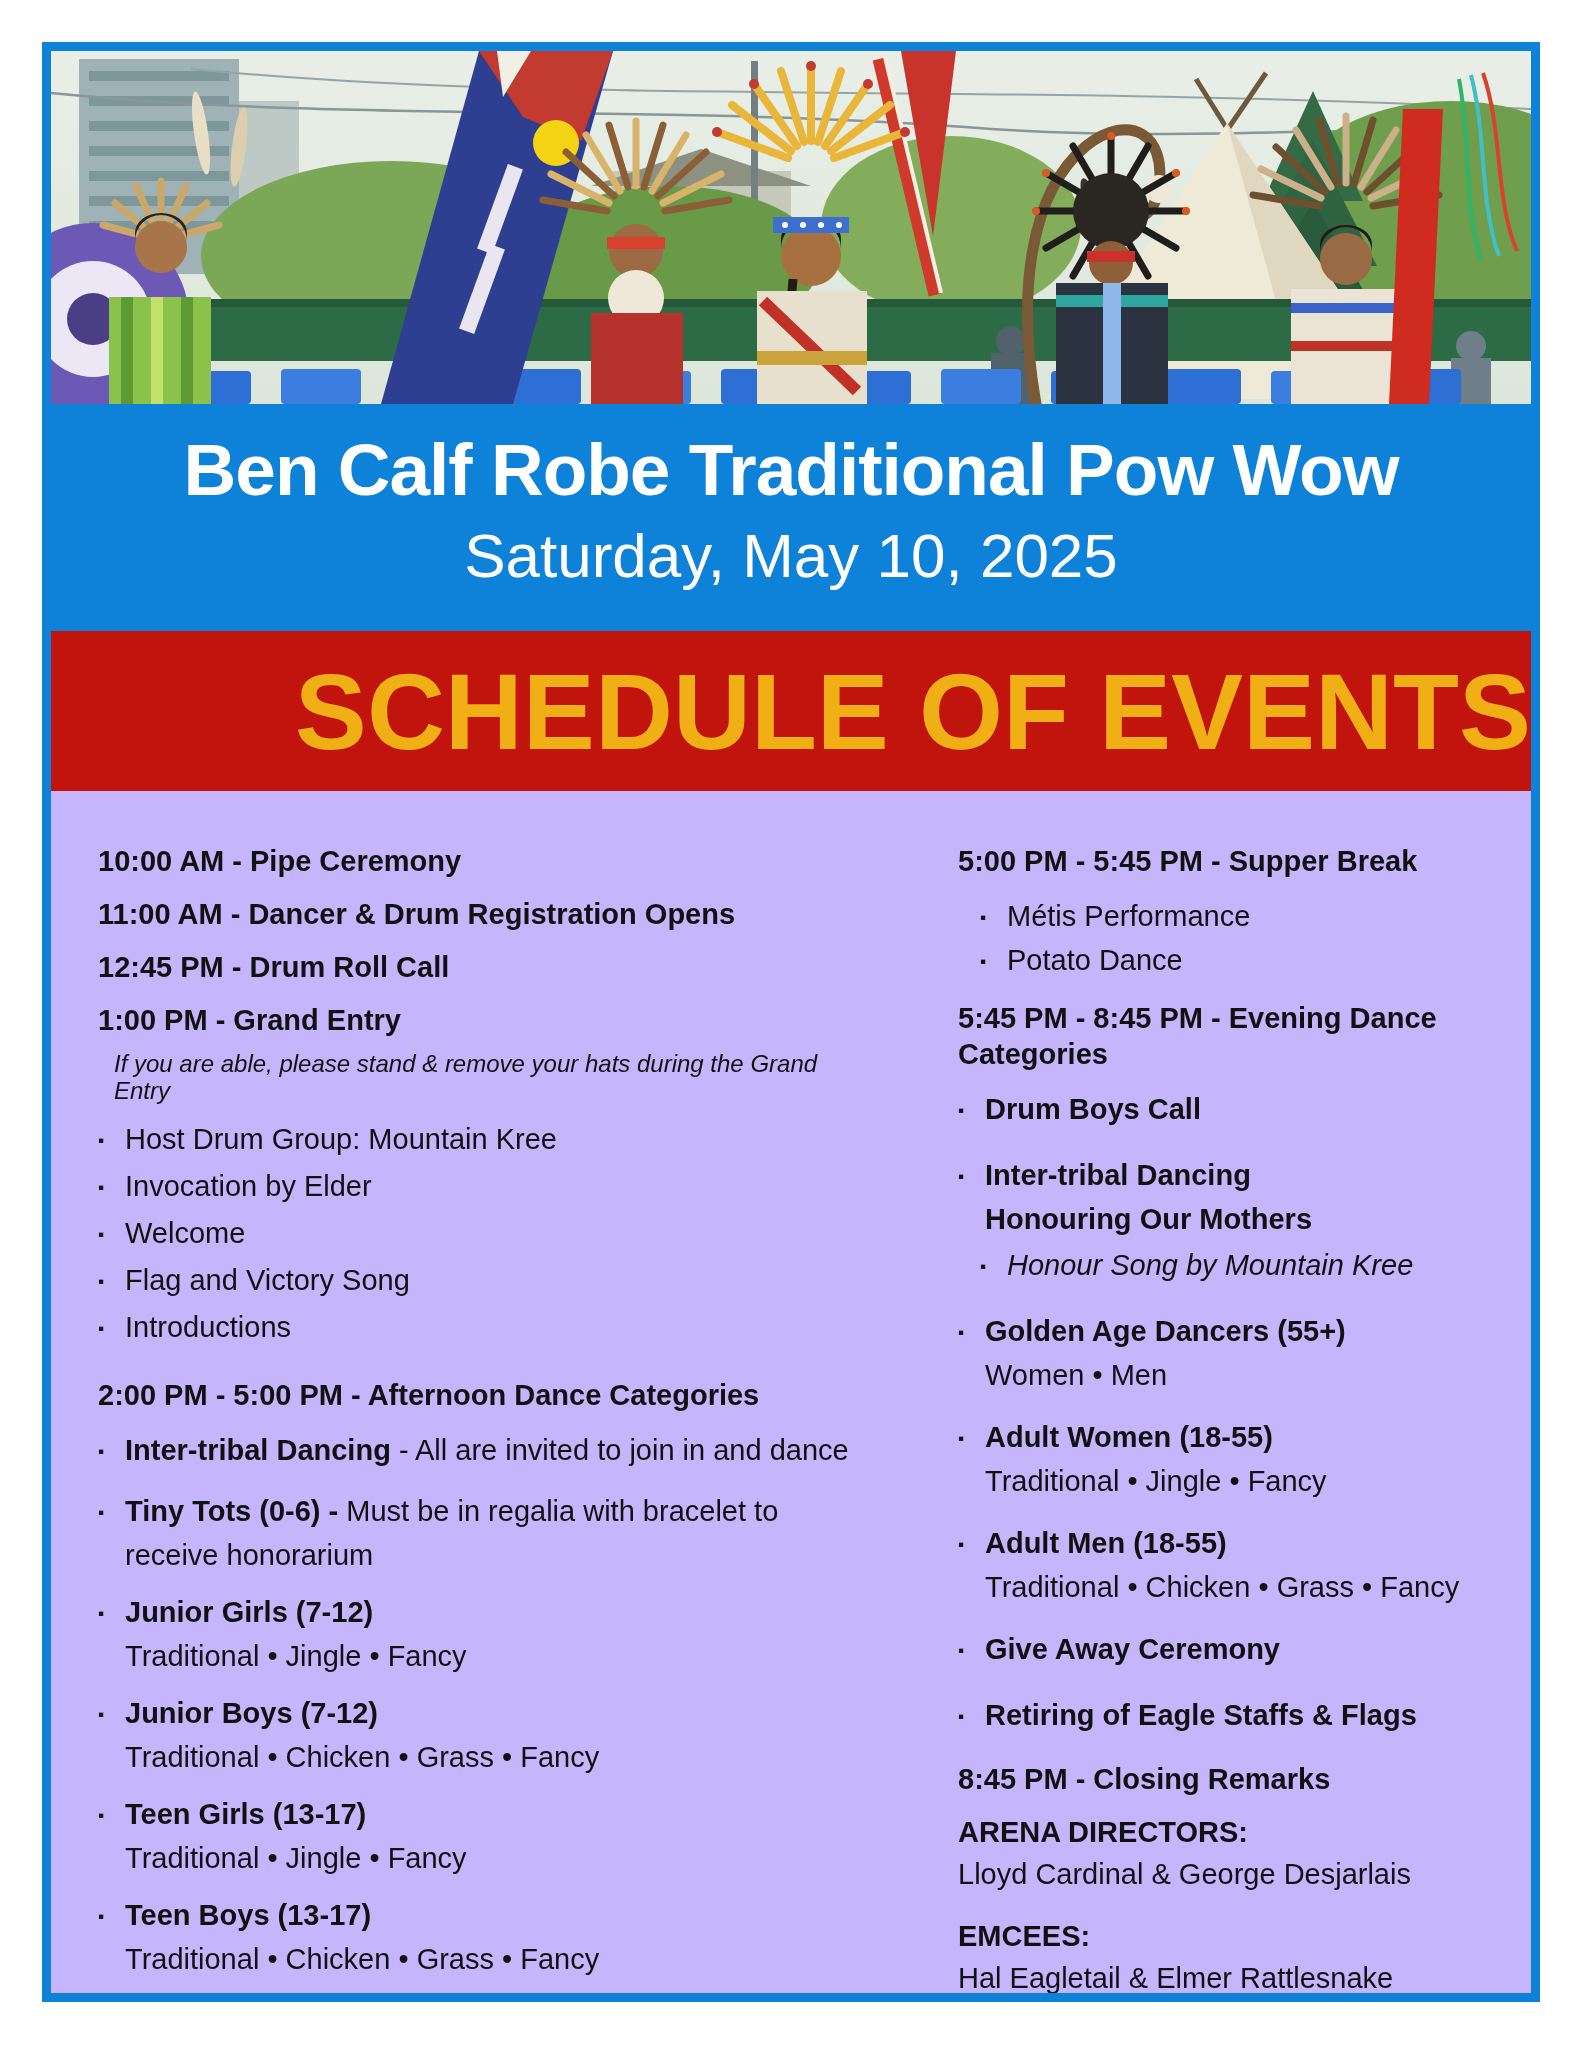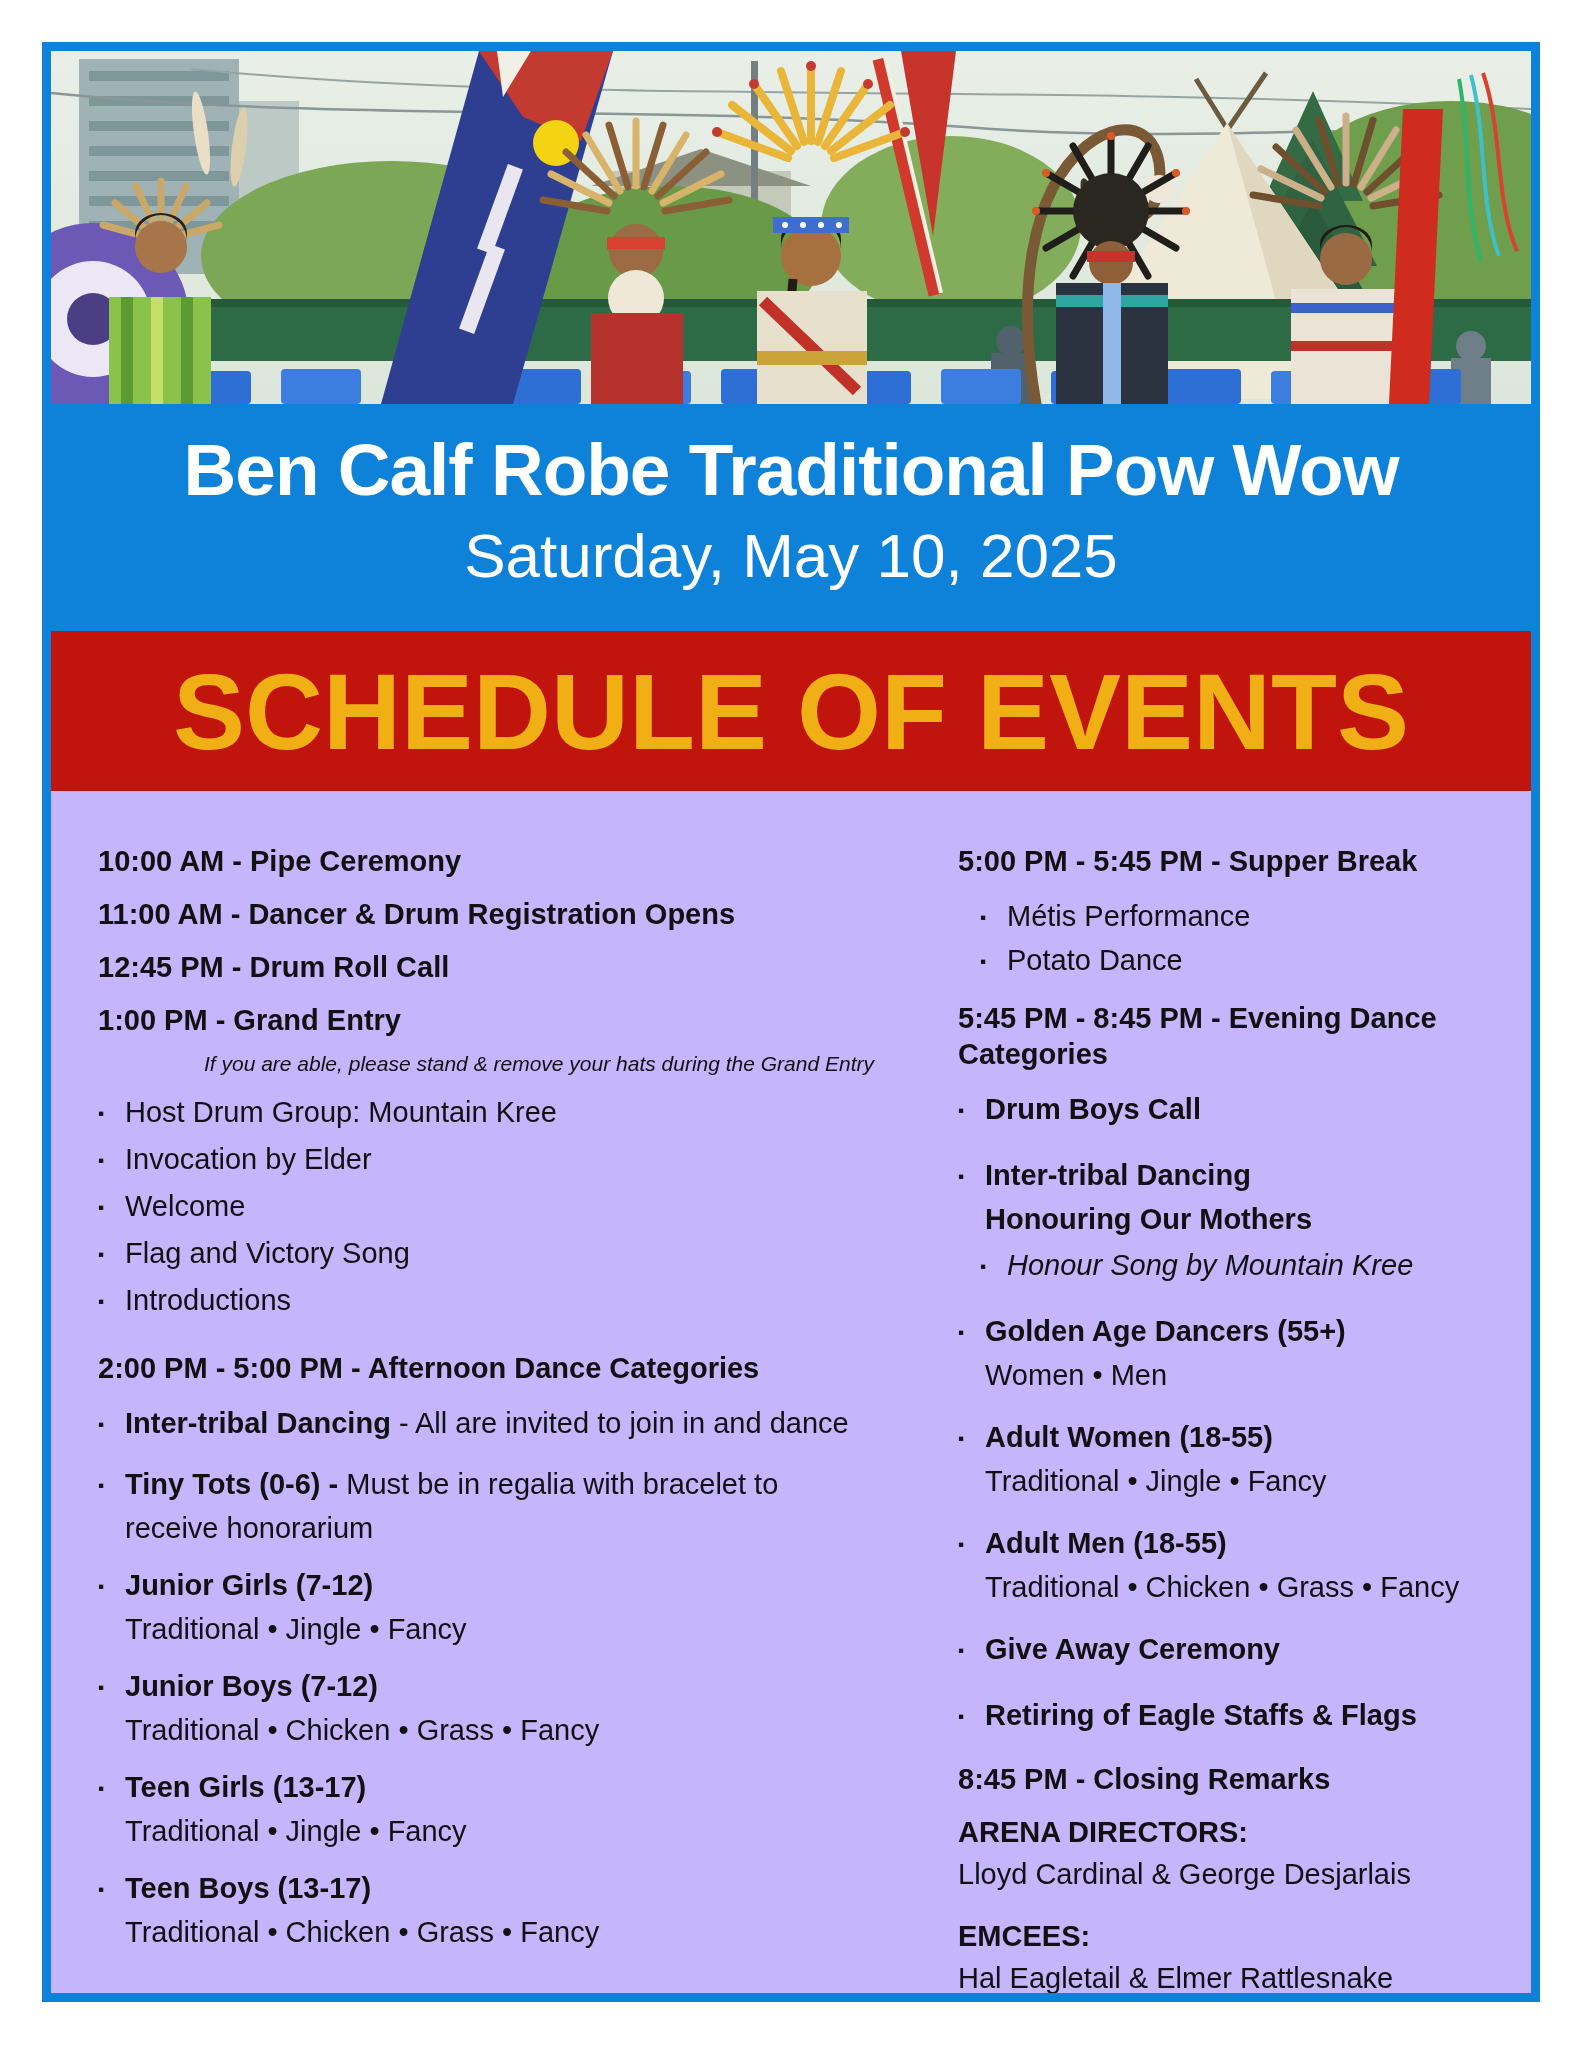--- a/index.html
+++ b/index.html
@@ -6,28 +6,28 @@
   html,body { width:1582px; height:2048px; background:#ffffff;
     font-family:"Liberation Sans", sans-serif; color:#111; }
   .page { position:relative; width:1582px; height:2048px; background:#fff; }
   .frame { position:absolute; left:42px; top:42px; width:1498px; height:1960px;
     border:9px solid #0e81d8; background:#c4b5fd; overflow:hidden; }
   .photo { width:100%; height:353px; overflow:hidden; position:relative; background:#dfe7e0; }
   .photo svg { display:block; width:100%; height:100%; }
   .titleband { height:227px; background:#0e81d8; color:#fff; text-align:center; overflow:hidden; }
   .poster-title { font-size:73px; font-weight:700; letter-spacing:-1px; padding-top:26px; line-height:80px; white-space:nowrap; }
   .poster-date  { font-size:62px; font-weight:400; line-height:72px; margin-top:10px; white-space:nowrap; }
-  .redband { height:160px; background:#c0140c; display:flex; align-items:center; justify-content:center; }
+  .redband { height:160px; background:#c0140c; display:flex; align-items:center; justify-content:flex-end; }
   .schedule-banner { font-size:108px; font-weight:700; color:#f0af14; letter-spacing:0px; white-space:nowrap; }
   .content { display:flex; padding:52px 60px 0 47px;gap:20px; }
   .col-left  { width:780px; flex:none; }
   .col-right { flex:1; margin-left:60px; }
 
   .hdr { font-size:29px; font-weight:700; line-height:36px; margin-bottom:17px; }
-  .note { font-size:21px; font-style:italic; line-height:27px; margin:-5px 4px 14px;text-align:right; }
+  .note { font-size:24px; font-style:italic; line-height:27px; margin:-5px 16px 14px; }
   .ulist { margin:0 0 24px; }
   .li { font-size:29px; line-height:43px; padding-left:27px; }
   .blt { display:inline-block; width:27px; margin-left:-27px; font-size:0.60em;
          position:relative; top:-3px; color:#111; }
   .bitem { font-size:29px; line-height:40px; padding-left:27px; margin-bottom:17px; }
   .lead { font-weight:700; }
   .subline { font-weight:400; }
   .col-right .bitem { margin-bottom:22px; }
   .b2 { font-size:29px; line-height:40px; padding-left:49px; }
   .mt-sm { margin-top:6px; }

